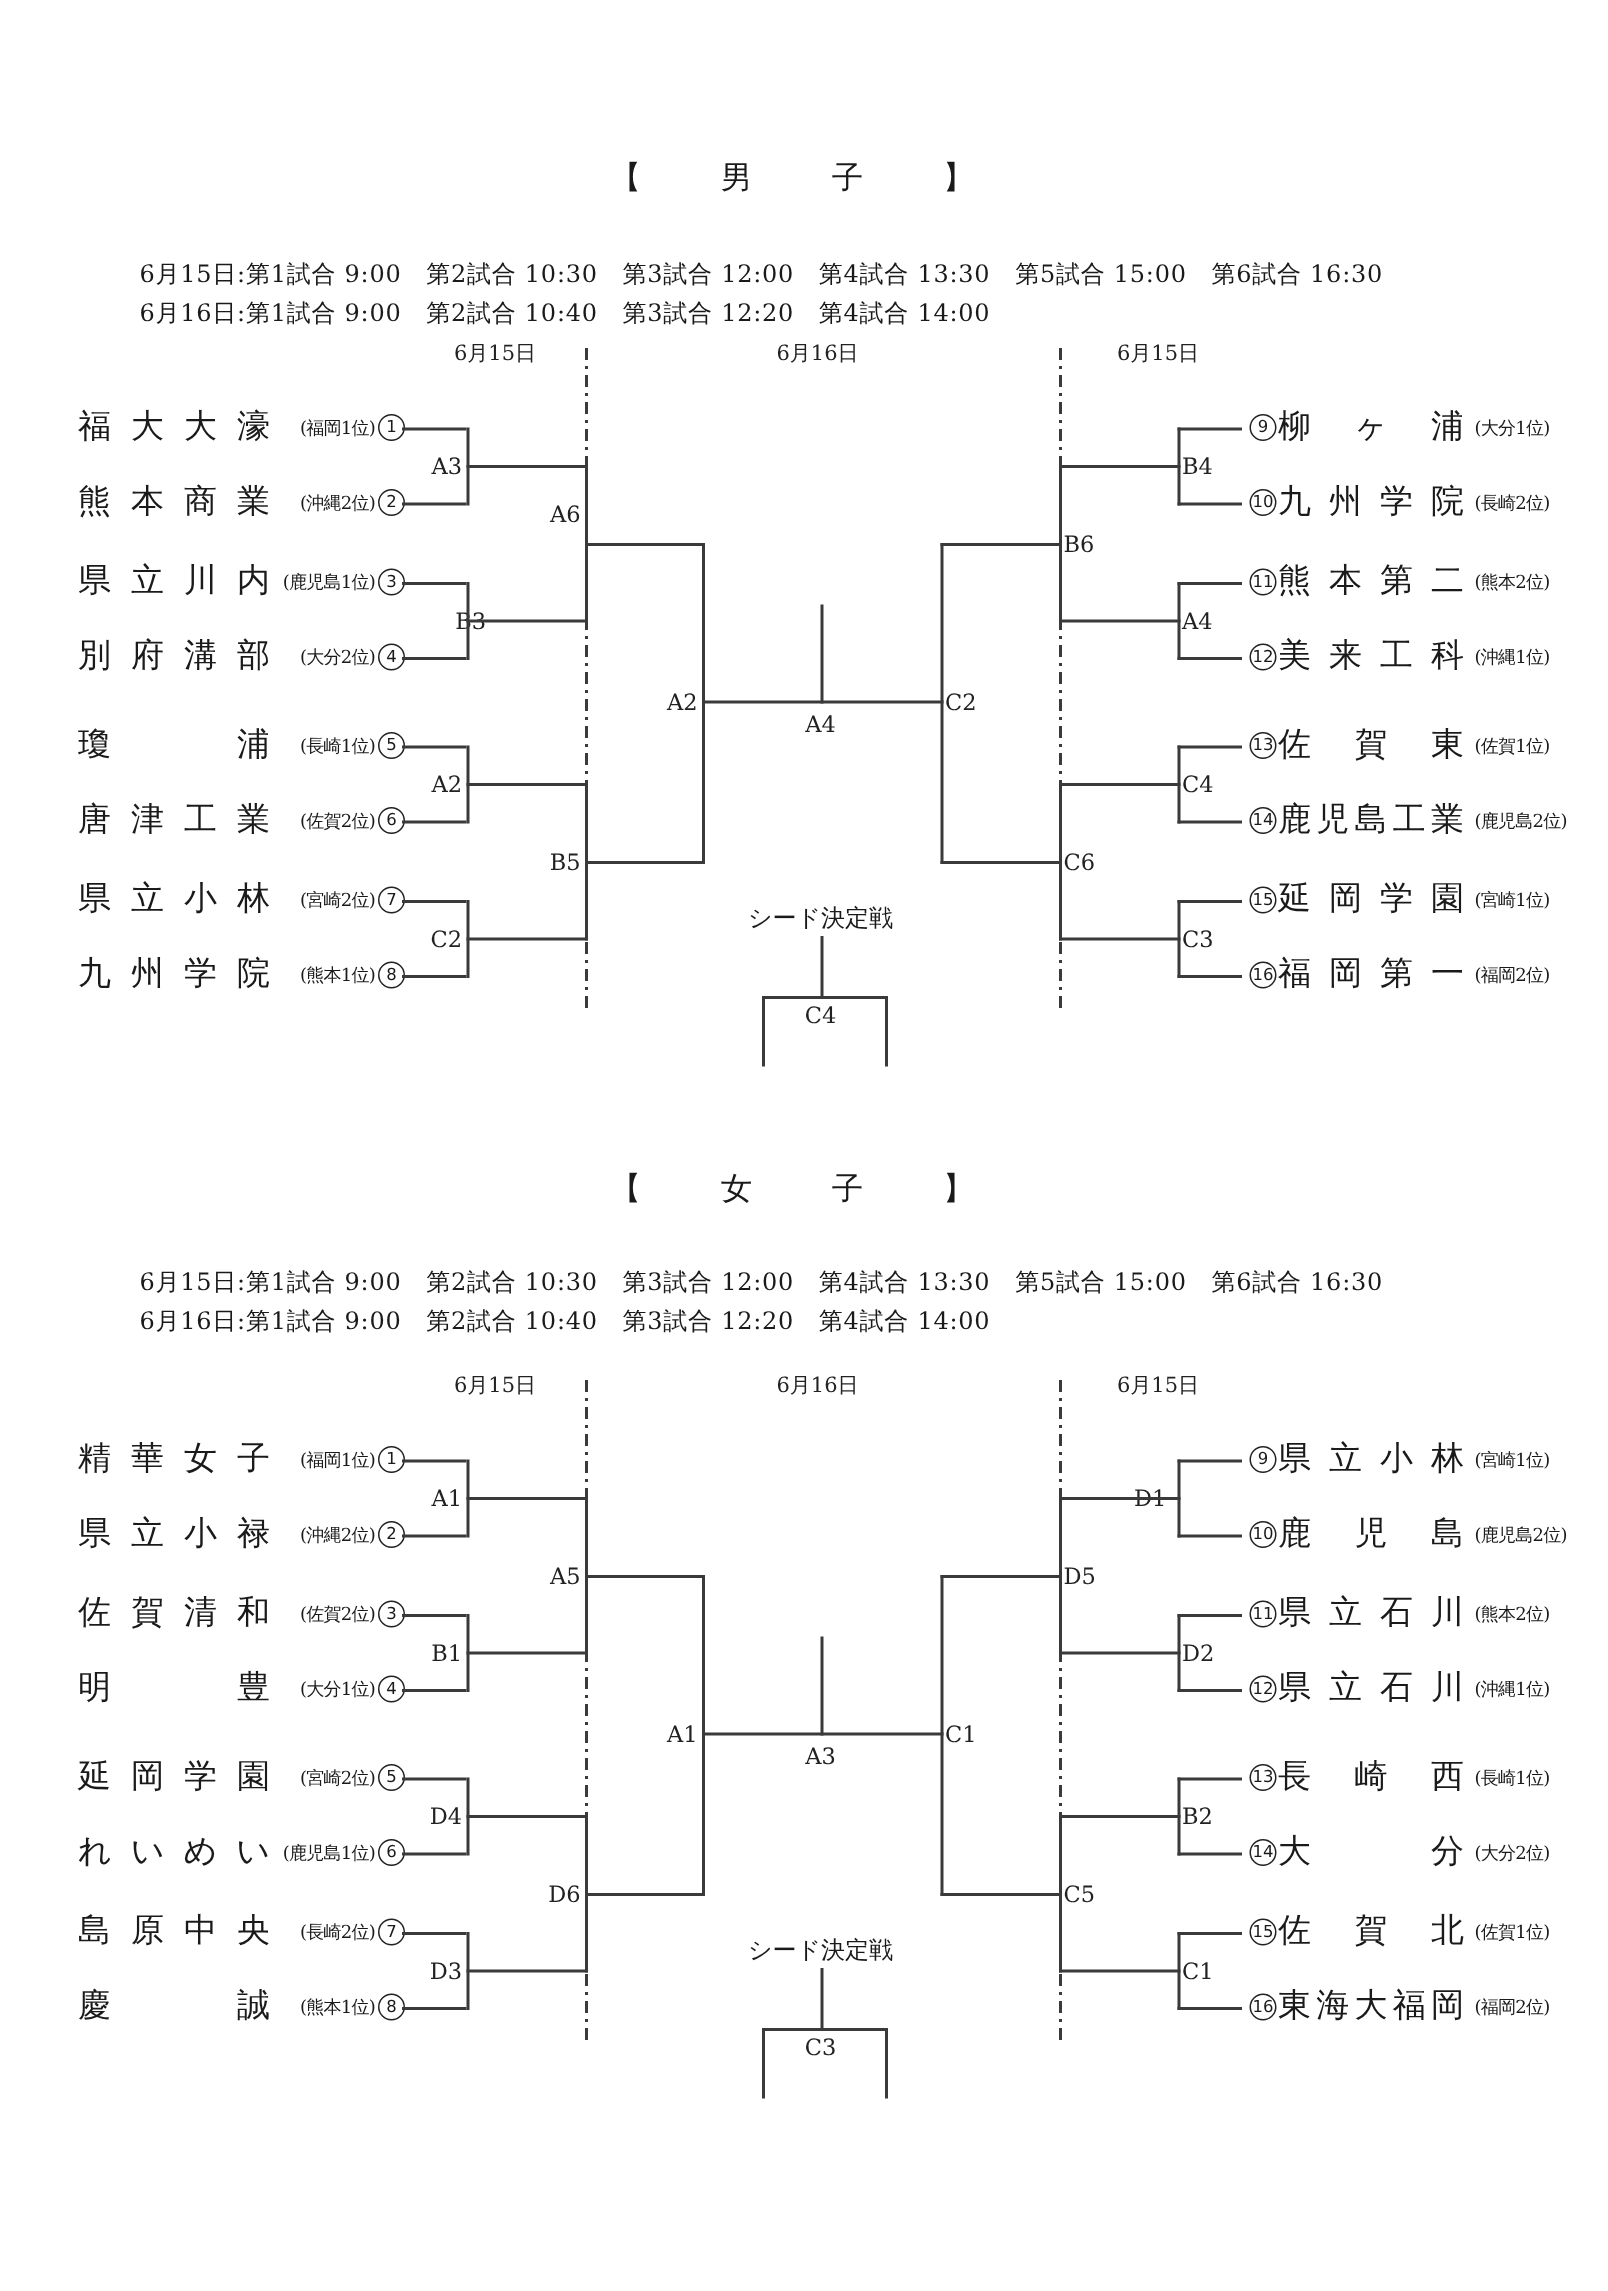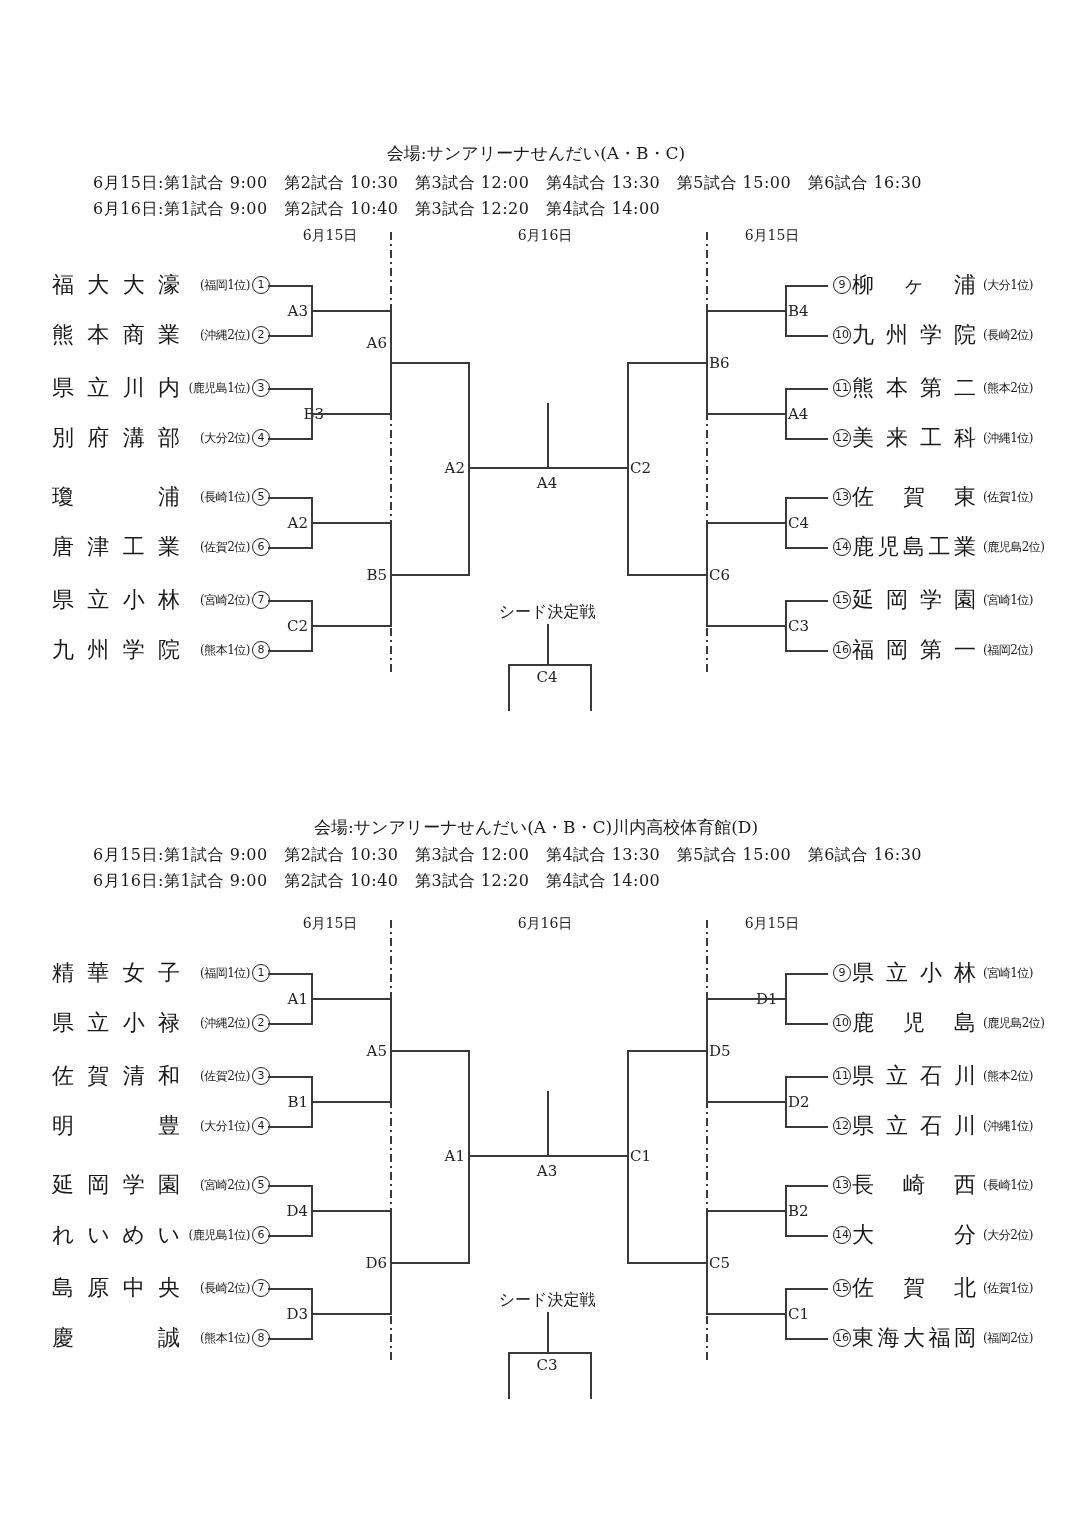--- a/index.html
+++ b/index.html
@@ -36,21 +36,21 @@
   .mc-c{text-align:center;}
   .seedttl{position:absolute;width:160px;text-align:center;font-size:16px;}
 </style>
 </head>
 <body>
 
 <div class="page">
 
 
   <div class="bracket" id="men">
-    <div class="venue" style="top:142px">会場:サンアリーナせんだい(A・B・C)</div>
+    <div class="shead" style="top:104px">【　男　子　】</div>
     <div class="sched" style="top:173px">6月15日:第1試合 9:00　第2試合 10:30　第3試合 12:00　第4試合 13:30　第5試合 15:00　第6試合 16:30</div>
     <div class="sched" style="top:199px">6月16日:第1試合 9:00　第2試合 10:40　第3試合 12:20　第4試合 14:00</div>
 
     <div class="cdate" style="left:280px;top:227px">6月15日</div>
     <div class="cdate" style="left:495px;top:227px">6月16日</div>
     <div class="cdate" style="left:722px;top:227px">6月15日</div>
 
     <div class="team tl" style="top:272px">
         <span class="tname">福大大濠</span>
         <span class="trank">(福岡1位)</span>
@@ -196,21 +196,21 @@
       <i class="ln v" style="left: 627px; top: 362px; height: 214px;"></i>
       <i class="ln v" style="left: 547px; top: 403px; height: 66px;"></i>
       <i class="ln v" style="left: 547px; top: 624px; height: 42px;"></i>
       <i class="ln v" style="left: 508px; top: 664px; height: 47px;"></i>
       <i class="ln v" style="left: 590px; top: 664px; height: 47px;"></i>
       <i class="ln dash" style="left: 390px; top: 232px; height: 440px;"></i>
       <i class="ln dash" style="left: 706px; top: 232px; height: 440px;"></i>
     </div>
 
   <div class="bracket" id="women">
-    <div class="venue" style="top:816px">会場:サンアリーナせんだい(A・B・C)川内高校体育館(D)</div>
+    <div class="shead" style="top:778px">【　女　子　】</div>
     <div class="sched" style="top:845px">6月15日:第1試合 9:00　第2試合 10:30　第3試合 12:00　第4試合 13:30　第5試合 15:00　第6試合 16:30</div>
     <div class="sched" style="top:871px">6月16日:第1試合 9:00　第2試合 10:40　第3試合 12:20　第4試合 14:00</div>
 
     <div class="cdate" style="left:280px;top:915px">6月15日</div>
     <div class="cdate" style="left:495px;top:915px">6月16日</div>
     <div class="cdate" style="left:722px;top:915px">6月15日</div>
 
     <div class="team tl" style="top:960px">
         <span class="tname">精華女子</span>
         <span class="trank">(福岡1位)</span>

